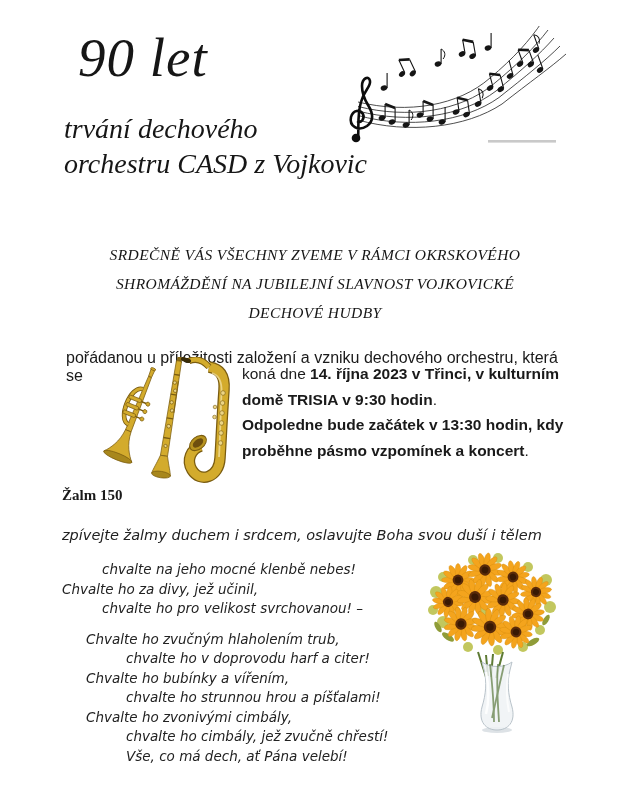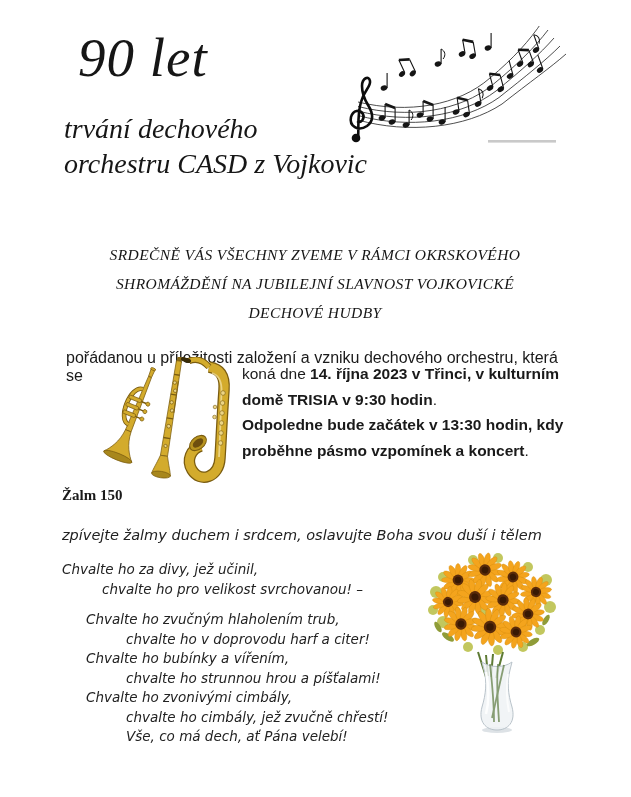--- a/index.html
+++ b/index.html
@@ -164,20 +164,21 @@
         <circle cx="143" cy="50" r="1.8"></circle>
           <circle cx="142.5" cy="60" r="1.8"></circle>
       </g>
     </g>
   </svg>
 
   <div class="abs zalm">Žalm 150</div>
   <div class="abs psintro">zpívejte žalmy duchem i srdcem, oslavujte Boha svou duší i tělem</div>
 
   <div class="abs verses">
+    <div class="ind">chvalte na jeho mocné klenbě nebes!</div>
     <div>Chvalte ho za divy, jež učinil,</div>
     <div class="ind">chvalte ho pro velikost svrchovanou! –</div>
     <div class="stanza2">
       <div>Chvalte ho zvučným hlaholením trub,</div>
       <div class="ind">chvalte ho v doprovodu harf a citer!</div>
       <div>Chvalte ho bubínky a vířením,</div>
       <div class="ind">chvalte ho strunnou hrou a píšťalami!</div>
       <div>Chvalte ho zvonivými cimbály,</div>
       <div class="ind">chvalte ho cimbály, jež zvučně chřestí!</div>
       <div class="ind">Vše, co má dech, ať Pána velebí!</div>

